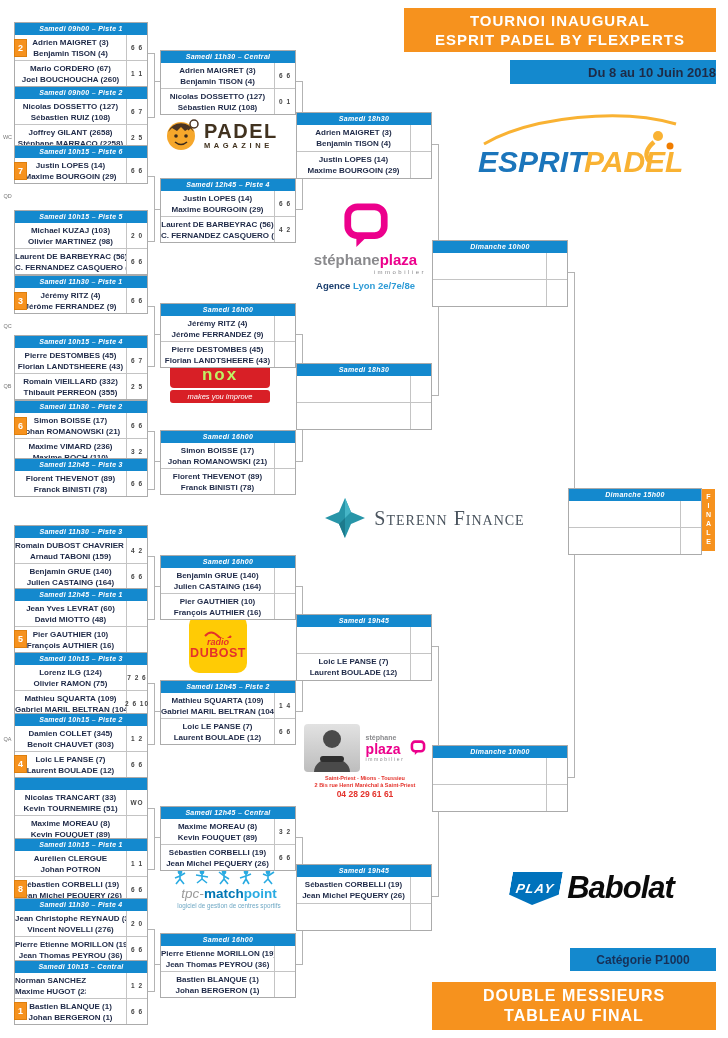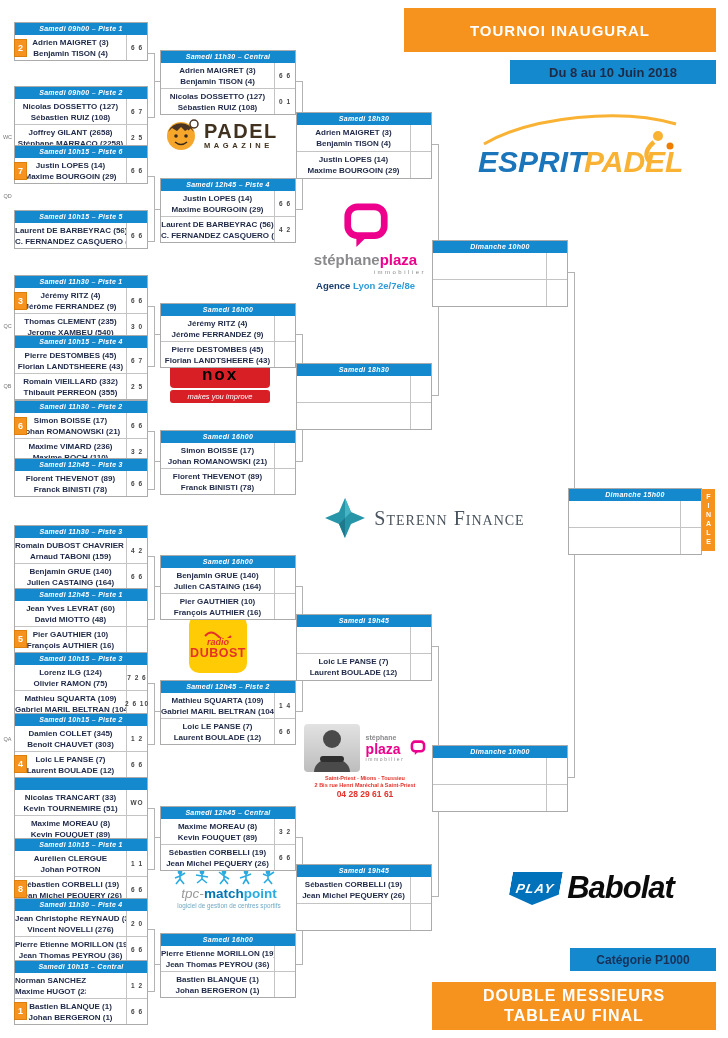--- a/index.html
+++ b/index.html
@@ -18,21 +18,21 @@
   .seed{position:absolute;left:-1px;width:13px;height:18px;background:#F6921E;border:1px solid #DD7F0E;
         color:#fff;font-size:9px;font-weight:700;display:flex;align-items:center;justify-content:center;z-index:3;box-sizing:border-box;}
   .qtag{position:absolute;left:-14px;width:13px;font-size:5.5px;color:#777;text-align:center;z-index:3;}
   .cl{position:absolute;background:#B3B3B3;z-index:0;}
 
   
   #topbanner{position:absolute;left:404px;top:8px;width:312px;height:44px;background:#F6921E;
              display:flex;flex-direction:column;align-items:center;justify-content:center;z-index:1;}
   .tb{color:#fff;font-size:15px;font-weight:700;line-height:19px;letter-spacing:1px;white-space:nowrap;}
   #datebanner{position:absolute;left:510px;top:60px;width:206px;height:24px;background:#1489CE;
-              display:flex;align-items:center;justify-content:center;z-index:1;}
+              display:flex;align-items:center;justify-content:flex-end;z-index:1;}
   .db{font-size:13px;font-weight:700;color:#1E2B46;}
   #catbox{position:absolute;left:570px;top:948px;width:146px;height:23px;background:#1489CE;
           display:flex;align-items:center;justify-content:center;z-index:1;}
   .cat-text{font-size:12px;font-weight:700;color:#173158;}
   #footerbanner{position:absolute;left:432px;top:982px;width:284px;height:48px;background:#F6921E;
           display:flex;flex-direction:column;align-items:center;justify-content:center;z-index:1;}
   .ft{color:#fff;font-weight:700;font-size:16px;line-height:20px;letter-spacing:1px;}
   #finale{position:absolute;left:702px;top:489px;width:13px;height:62px;background:#F6921E;color:#fff;
           font-size:7px;font-weight:700;writing-mode:vertical-rl;text-orientation:upright;
           display:flex;align-items:center;justify-content:center;letter-spacing:2px;z-index:2;}
@@ -47,21 +47,21 @@
   .pz-line{font-size:15px;line-height:16px;margin-top:2px;white-space:nowrap;}
   .pz-gray{color:#8A8A8D;font-weight:700;}
   .pz-pink{color:#EC008C;font-weight:700;}
   .pz-imm{font-size:6px;letter-spacing:2.5px;color:#8A8A8D;line-height:8px;align-self:flex-end;margin-right:6px;}
   .pz-agence{font-size:9.5px;font-weight:700;margin-top:4px;white-space:nowrap;}
   .pz-ag1{color:#1A3E6E;}
   .pz-ag2{color:#2E9BD6;}
 
   #nox{position:absolute;left:170px;top:361px;width:100px;z-index:1;}
   .nox-box{background:#D81F26;border-radius:4px;height:27px;display:flex;align-items:center;justify-content:center;}
-  .nox-name{color:#000000;font-size:17px;font-weight:800;letter-spacing:2px;}
+  .nox-name{color:#bef264;font-size:17px;font-weight:800;letter-spacing:2px;}
   .nox-sub{margin-top:2px;background:#D81F26;border-radius:3px;height:13px;line-height:13px;text-align:center;
            color:#fff;font-size:7.5px;font-style:italic;}
 
   #sterenn{position:absolute;left:314px;top:492px;width:222px;height:52px;display:flex;align-items:center;justify-content:center;gap:9px;z-index:1;}
   .st-name{font-family:"Liberation Serif",serif;font-variant:small-caps;font-size:20px;color:#49535D;letter-spacing:1px;white-space:nowrap;}
 
   #scoop{position:absolute;left:189px;top:615px;width:58px;height:58px;background:#FFCB05;border-radius:10px;
          display:flex;flex-direction:column;align-items:center;justify-content:center;z-index:1;}
   .sc-radio{font-size:9px;font-weight:700;font-style:italic;color:#E4322B;line-height:9px;}
   .sc-scoop{font-size:12.5px;font-weight:800;color:#E4322B;line-height:13px;letter-spacing:.5px;}
@@ -90,20 +90,21 @@
   .bb-play{color:#fff;font-weight:800;font-style:italic;font-size:13px;letter-spacing:1px;}
   .bb-name{font-size:31px;font-weight:800;font-style:italic;color:#0B0B0B;letter-spacing:-1px;}
 </style>
 </head>
 <body>
 
 <div id="canvas">
 
   <div id="topbanner">
     <div class="tb">TOURNOI INAUGURAL</div>
+    <div class="tb">ESPRIT PADEL BY FLEXPERTS</div>
   </div>
 
   <div id="datebanner">
     <div class="db">Du 8 au 10 Juin 2018</div>
   </div>
 
   <div id="padelmag">
     <svg width="36" height="36" viewBox="0 0 36 36">
       <circle cx="18" cy="19" r="14" fill="#F6A72B"></circle>
       <path d="M5 15 A14 14 0 0 1 31 15 L27 11 L22 14 L18 10 L14 14 L9 11 Z" fill="#4A3423"></path>
@@ -304,20 +305,27 @@
     <div class="cl" style="left: 574px; top: 520px; width: 6px; height: 1px;"></div>
     <div class="match" style="left: 14px; top: 22px; width: 134px;">
       <div class="mhead">Samedi 09h00 – Piste 1</div>
       <div class="mrow" style="height: 25px;">
         <div class="names">
           <div class="nm">Adrien MAIGRET (3)</div>
           <div class="nm">Benjamin TISON (4)</div>
         </div>
         <div class="score">6 6</div>
       </div>
+      <div class="mrow" style="height: 25px;">
+        <div class="names">
+          <div class="nm">Mario CORDERO (67)</div>
+          <div class="nm">Joel BOUCHOUCHA (260)</div>
+        </div>
+        <div class="score">1 1</div>
+      </div>
       <div class="seed" style="top: 15.5px;">2</div>
     </div>
     <div class="match" style="left: 14px; top: 86px; width: 134px;">
       <div class="mhead">Samedi 09h00 – Piste 2</div>
       <div class="mrow" style="height: 25px;">
         <div class="names">
           <div class="nm">Nicolas DOSSETTO (127)</div>
           <div class="nm">Sébastien RUIZ (108)</div>
         </div>
         <div class="score">6 7</div>
@@ -340,41 +348,41 @@
         </div>
         <div class="score">6 6</div>
       </div>
       <div class="seed" style="top: 15.5px;">7</div>
       <div class="qtag" style="top: 46.5px;">QD</div>
     </div>
     <div class="match" style="left: 14px; top: 210px; width: 134px;">
       <div class="mhead">Samedi 10h15 – Piste 5</div>
       <div class="mrow" style="height: 25px;">
         <div class="names">
+          <div class="nm">Michael KUZAJ (103)</div>
+          <div class="nm">Olivier MARTINEZ (98)</div>
+        </div>
+        <div class="score">2 0</div>
+      </div>
+      <div class="mrow" style="height: 25px;">
+        <div class="names">
           <div class="nm">Laurent DE BARBEYRAC (56)</div>
           <div class="nm">C. FERNANDEZ CASQUERO (61)</div>
         </div>
         <div class="score">6 6</div>
       </div>
     </div>
     <div class="match" style="left: 14px; top: 275px; width: 134px;">
       <div class="mhead">Samedi 11h30 – Piste 1</div>
       <div class="mrow" style="height: 25px;">
         <div class="names">
           <div class="nm">Jérémy RITZ (4)</div>
           <div class="nm">Jérôme FERRANDEZ (9)</div>
         </div>
         <div class="score">6 6</div>
-      </div>
-      <div class="mrow" style="height: 25px;">
-        <div class="names">
-          <div class="nm">Thomas CLEMENT (235)</div>
-          <div class="nm">Jerome XAMBEU (540)</div>
-        </div>
-        <div class="score">3 0</div>
       </div>
       <div class="seed" style="top: 15.5px;">3</div>
       <div class="qtag" style="top: 46.5px;">QC</div>
     </div>
     <div class="match" style="left: 14px; top: 335px; width: 134px;">
       <div class="mhead">Samedi 10h15 – Piste 4</div>
       <div class="mrow" style="height: 25px;">
         <div class="names">
           <div class="nm">Pierre DESTOMBES (45)</div>
           <div class="nm">Florian LANDTSHEERE (43)</div>

